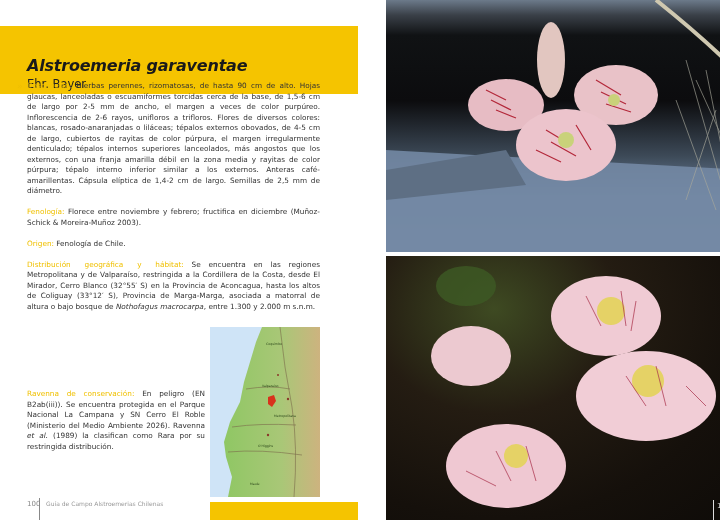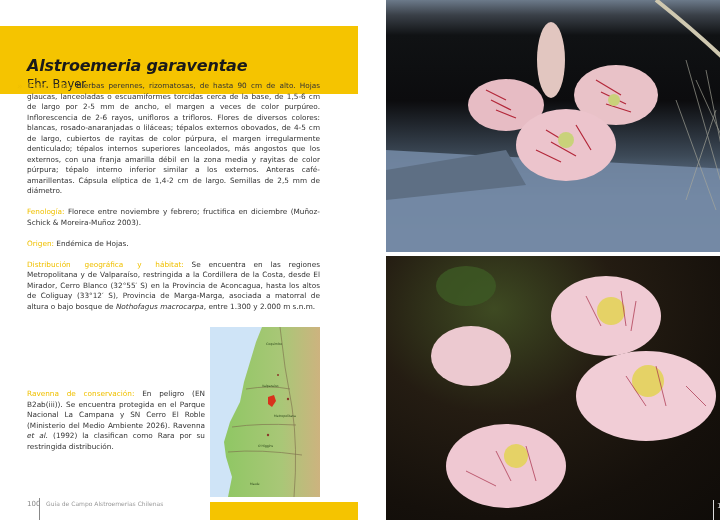--- a/index.html
+++ b/index.html
@@ -29,21 +29,21 @@
   <div class="header-band">
     <div class="species-title">Alstroemeria garaventae</div>
     <div class="species-author">Ehr. Bayer</div>
   </div>
 
   <span class="chev">»</span>
 
   <div class="text-body">
     <p><span class="lbl">Descripción:</span><span> Hierbas perennes, rizomatosas, de hasta 90 cm de alto. Hojas glaucas, lanceoladas o escuamiformes torcidas cerca de la base, de 1,5-6 cm de largo por 2-5 mm de ancho, el margen a veces de color purpúreo. Inflorescencia de 2-6 rayos, unifloros a trifloros. Flores de diversos colores: blancas, rosado-anaranjadas o liláceas; tépalos externos obovados, de 4-5 cm de largo, cubiertos de rayitas de color púrpura, el margen irregularmente denticulado; tépalos internos superiores lanceolados, más angostos que los externos, con una franja amarilla débil en la zona media y rayitas de color púrpura; tépalo interno inferior similar a los externos. Anteras café-amarillentas. Cápsula elíptica de 1,4-2 cm de largo. Semillas de 2,5 mm de diámetro.</span></p>
     <p><span class="lbl">Fenología:</span><span> Florece entre noviembre y febrero; fructifica en diciembre (Muñoz-Schick &amp; Moreira-Muñoz 2003).</span></p>
-    <p><span class="lbl">Origen:</span><span> Endémica de Hojas.</span></p>
+    <p><span class="lbl">Origen:</span><span> Fenología de Chile.</span></p>
     <p style="margin-bottom:0;">
       <span class="lbl" style="word-spacing:6px;">Distribución geográfica y hábitat:</span><span> Se encuentra en las regiones Metropolitana y de Valparaíso, restringida a la Cordillera de la Costa, desde El Mirador, Cerro Blanco (32°55′ S) en la Provincia de Aconcagua, hasta los altos de Coliguay (33°12′ S), Provincia de Marga-Marga, asociada a matorral de altura o bajo bosque de </span><i>Nothofagus macrocarpa</i><span>, entre 1.300 y 2.000 m s.n.m.</span>
     </p>
   </div>
 
   <div class="map">
     <svg width="110" height="170" viewBox="0 0 110 170">
       <defs>
         <linearGradient id="land" x1="0" y1="0" x2="1" y2="0">
           <stop offset="0" stop-color="#8fc764"></stop>
@@ -59,21 +59,21 @@
       <circle cx="68" cy="48" r="1" fill="#8a3a2a"></circle>
       <text x="56" y="18" font-size="3.2" fill="#2e4a1c" font-family="DejaVu Sans, sans-serif">Coquimbo</text>
       <text x="52" y="60" font-size="3.2" fill="#2e4a1c" font-family="DejaVu Sans, sans-serif">Valparaíso</text>
       <text x="64" y="90" font-size="3.2" fill="#2e4a1c" font-family="DejaVu Sans, sans-serif">Metropolitana</text>
       <text x="48" y="120" font-size="3.2" fill="#2e4a1c" font-family="DejaVu Sans, sans-serif">O'Higgins</text>
       <text x="40" y="158" font-size="3.2" fill="#2e4a1c" font-family="DejaVu Sans, sans-serif">Maule</text>
     </svg>
   </div>
 
   <div class="text-body" style="top:389px;width:178px;">
-    <p><span class="lbl">Ravenna de conservación:</span><span> En peligro (EN B2ab(iii)). Se encuentra protegida en el Parque Nacional La Campana y SN Cerro El Roble (Ministerio del Medio Ambiente 2026). Ravenna </span><i>et al.</i><span> (1992) la clasifican como Rara por su restringida distribución.</span></p>
+    <p><span class="lbl">Ravenna de conservación:</span><span> En peligro (EN B2ab(iii)). Se encuentra protegida en el Parque Nacional La Campana y SN Cerro El Roble (Ministerio del Medio Ambiente 2026). Ravenna </span><i>et al.</i><span> (1989) la clasifican como Rara por su restringida distribución.</span></p>
   </div>
 
   <div class="footer-line"></div>
   <div class="footer-left">
     <span class="pg">100</span>&nbsp;&nbsp;&nbsp;<span>Guía de Campo Alstroemerias Chilenas</span>
   </div>
   <div class="yellow-block"></div>
 </div>
 
 <div class="photo photo-top">

